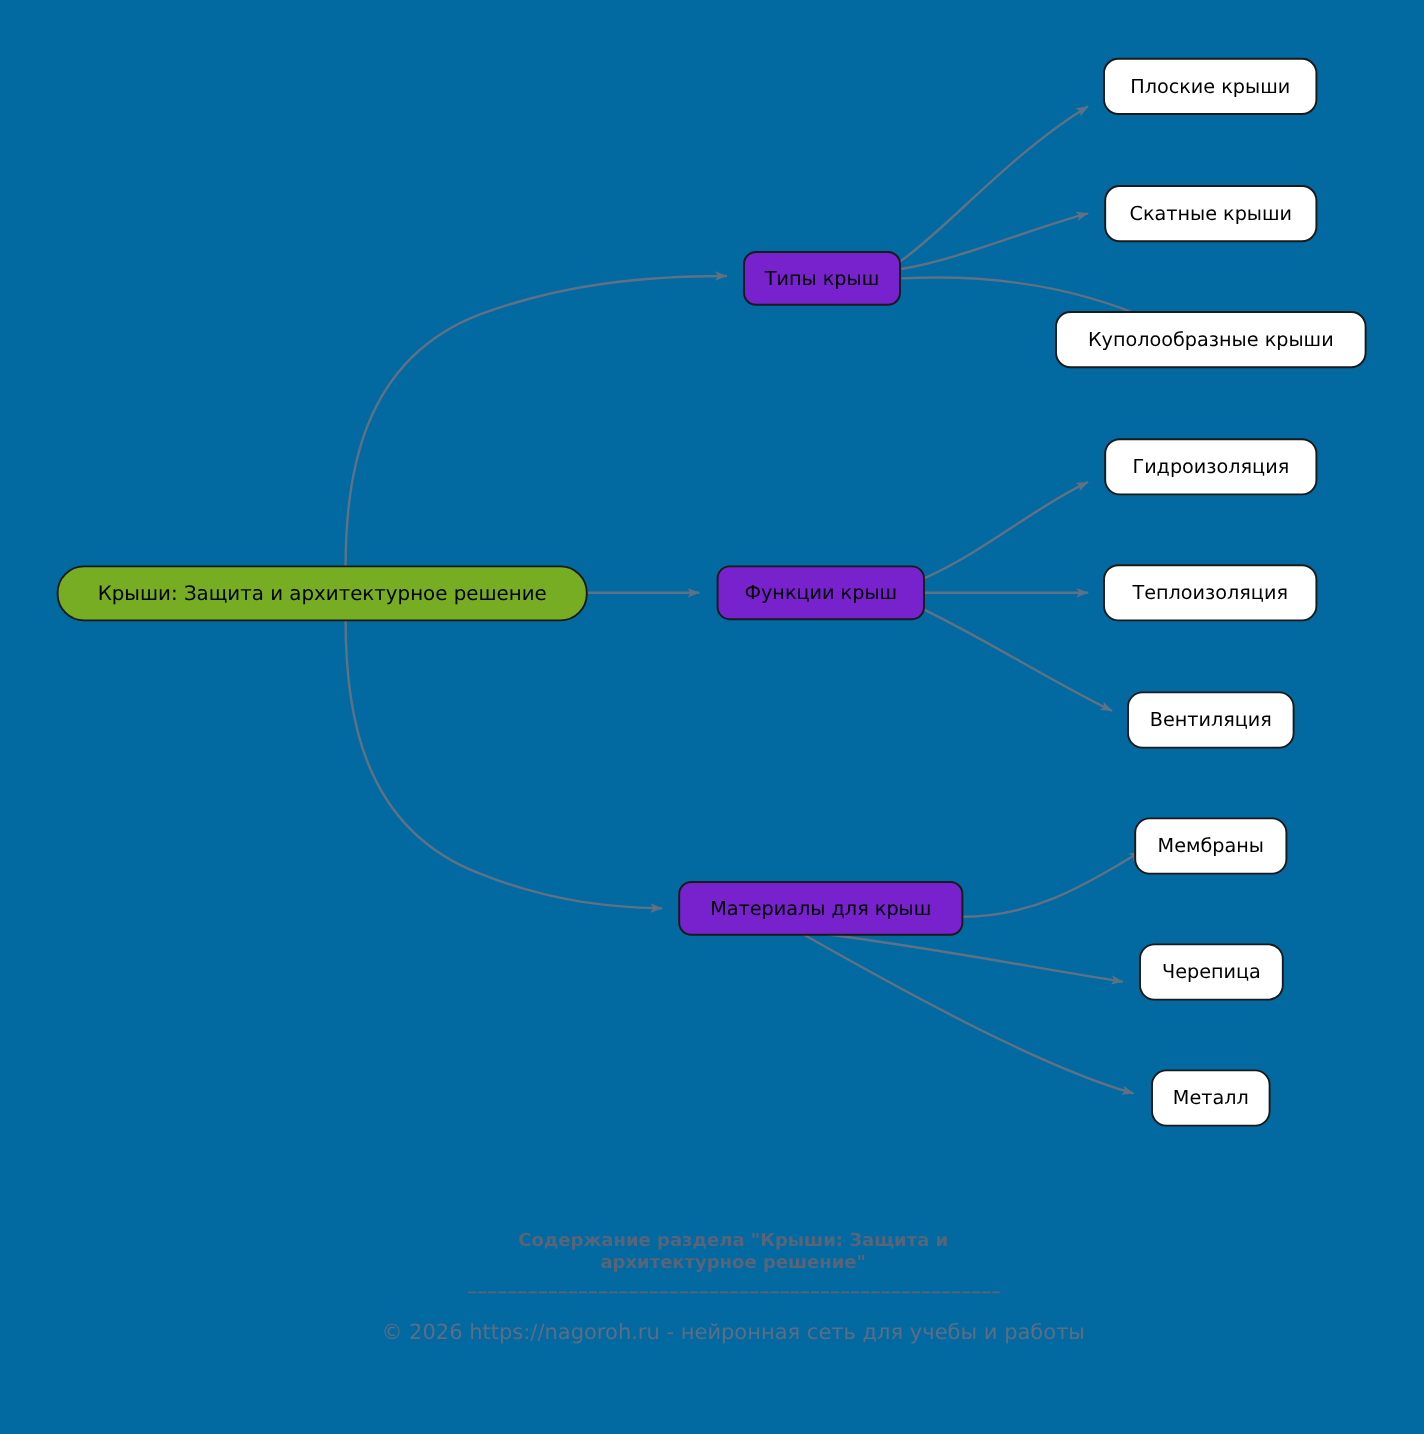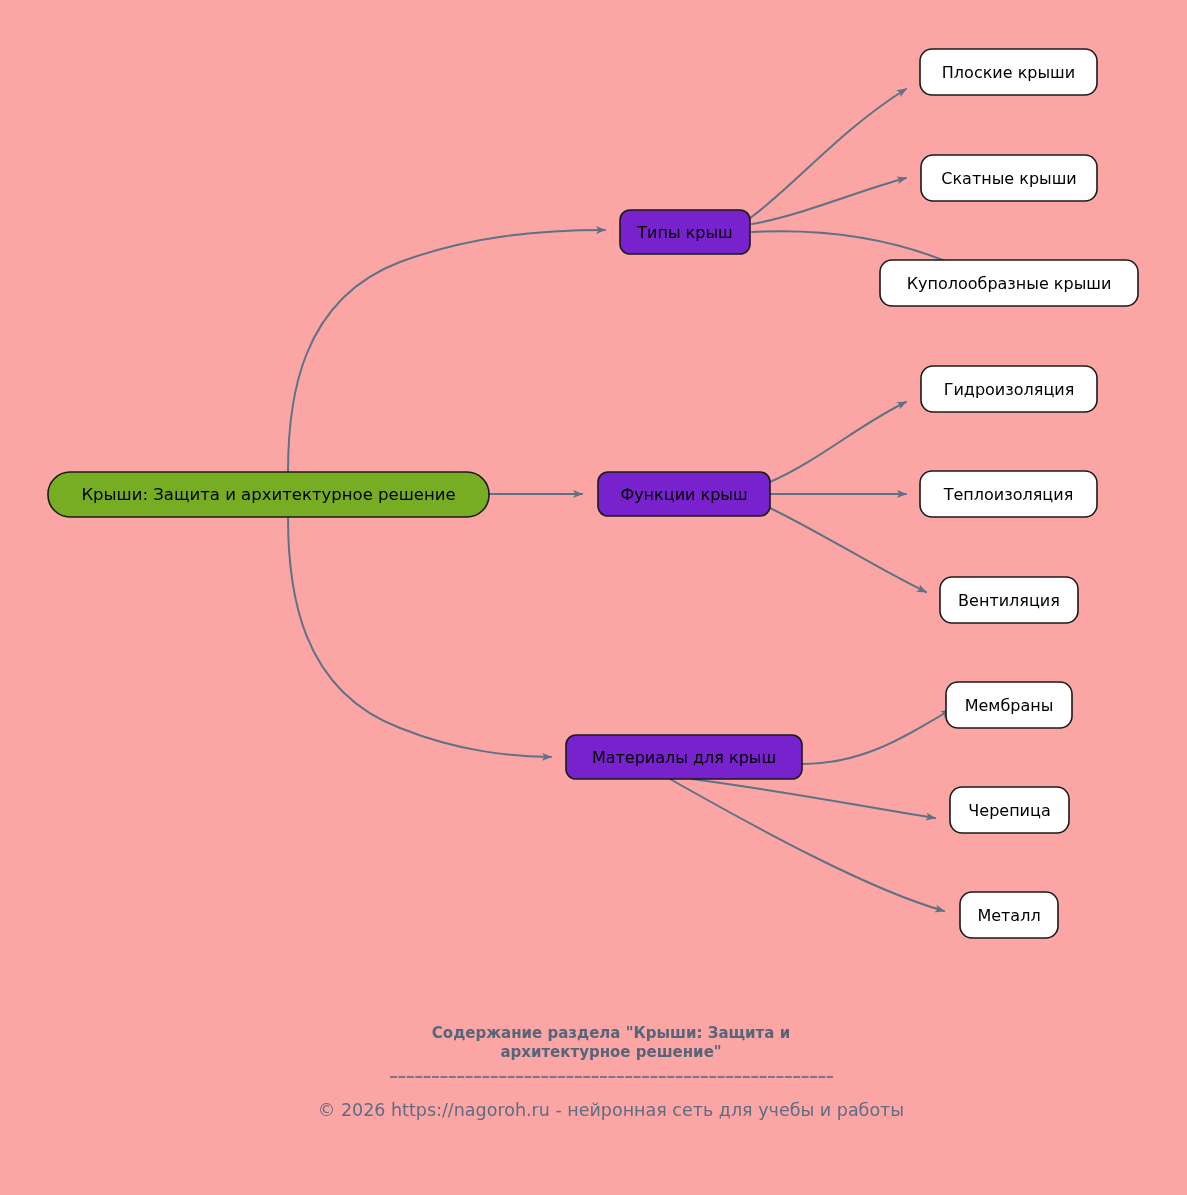--- a/index.html
+++ b/index.html
@@ -73,21 +73,21 @@
   .footer-copyright {
     font-family: "DejaVu Sans", sans-serif;
     font-size: 17.5px;
     fill: #5d6d82;
     text-anchor: middle;
   }
 </style>
 </head>
 <body>
 
-<div id="canvas" style="background: #fca5a5;">
+<div id="canvas" style="background: #0369a1;">
   <svg id="mindmap" viewBox="0 0 1187 1195">
     <defs>
       <marker id="arrowhead" markerWidth="10" markerHeight="8" refX="9" refY="4" orient="auto" markerUnits="userSpaceOnUse">
         <path d="M 0 0 L 10 4 L 0 8 L 2.4 4 Z" fill="#5f7285"></path>
       </marker>
     </defs>
 
     <g id="edges-layer">
         <path class="edge-path" d="M 288 472 C 288 400 300 300 400 262 C 470 236 540 230 605 230" stroke="#5f7285" marker-end="url(#arrowhead)"></path>
         <path class="edge-path" d="M 490 494 L 582 494" stroke="#5f7285" marker-end="url(#arrowhead)"></path>

